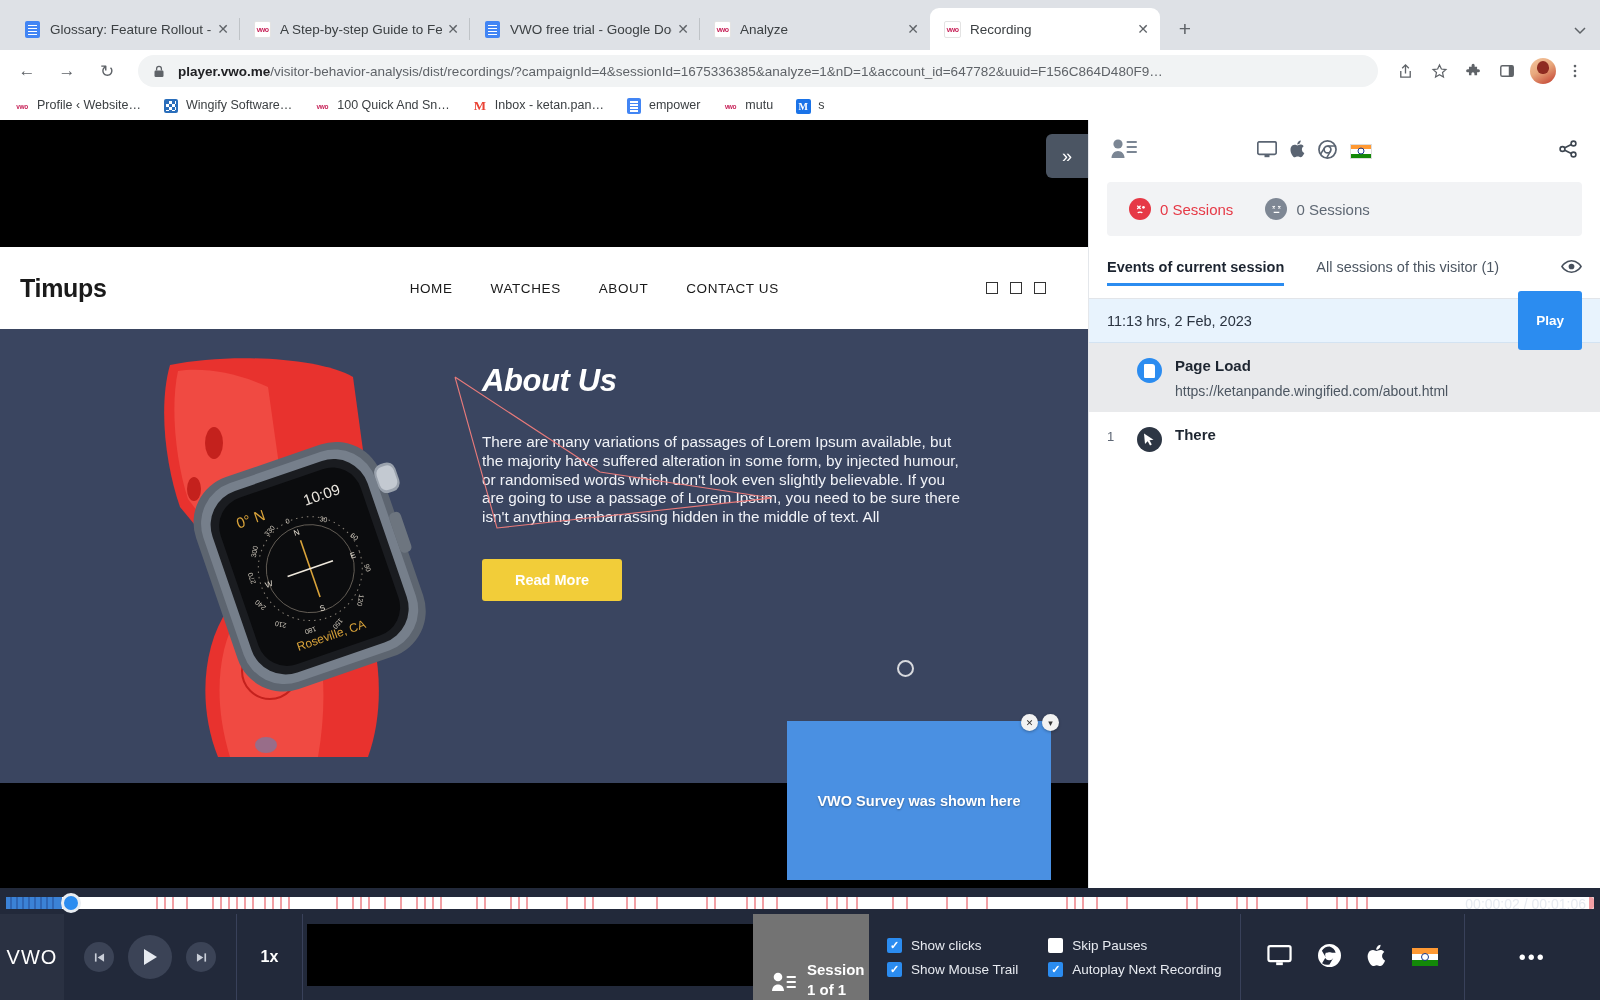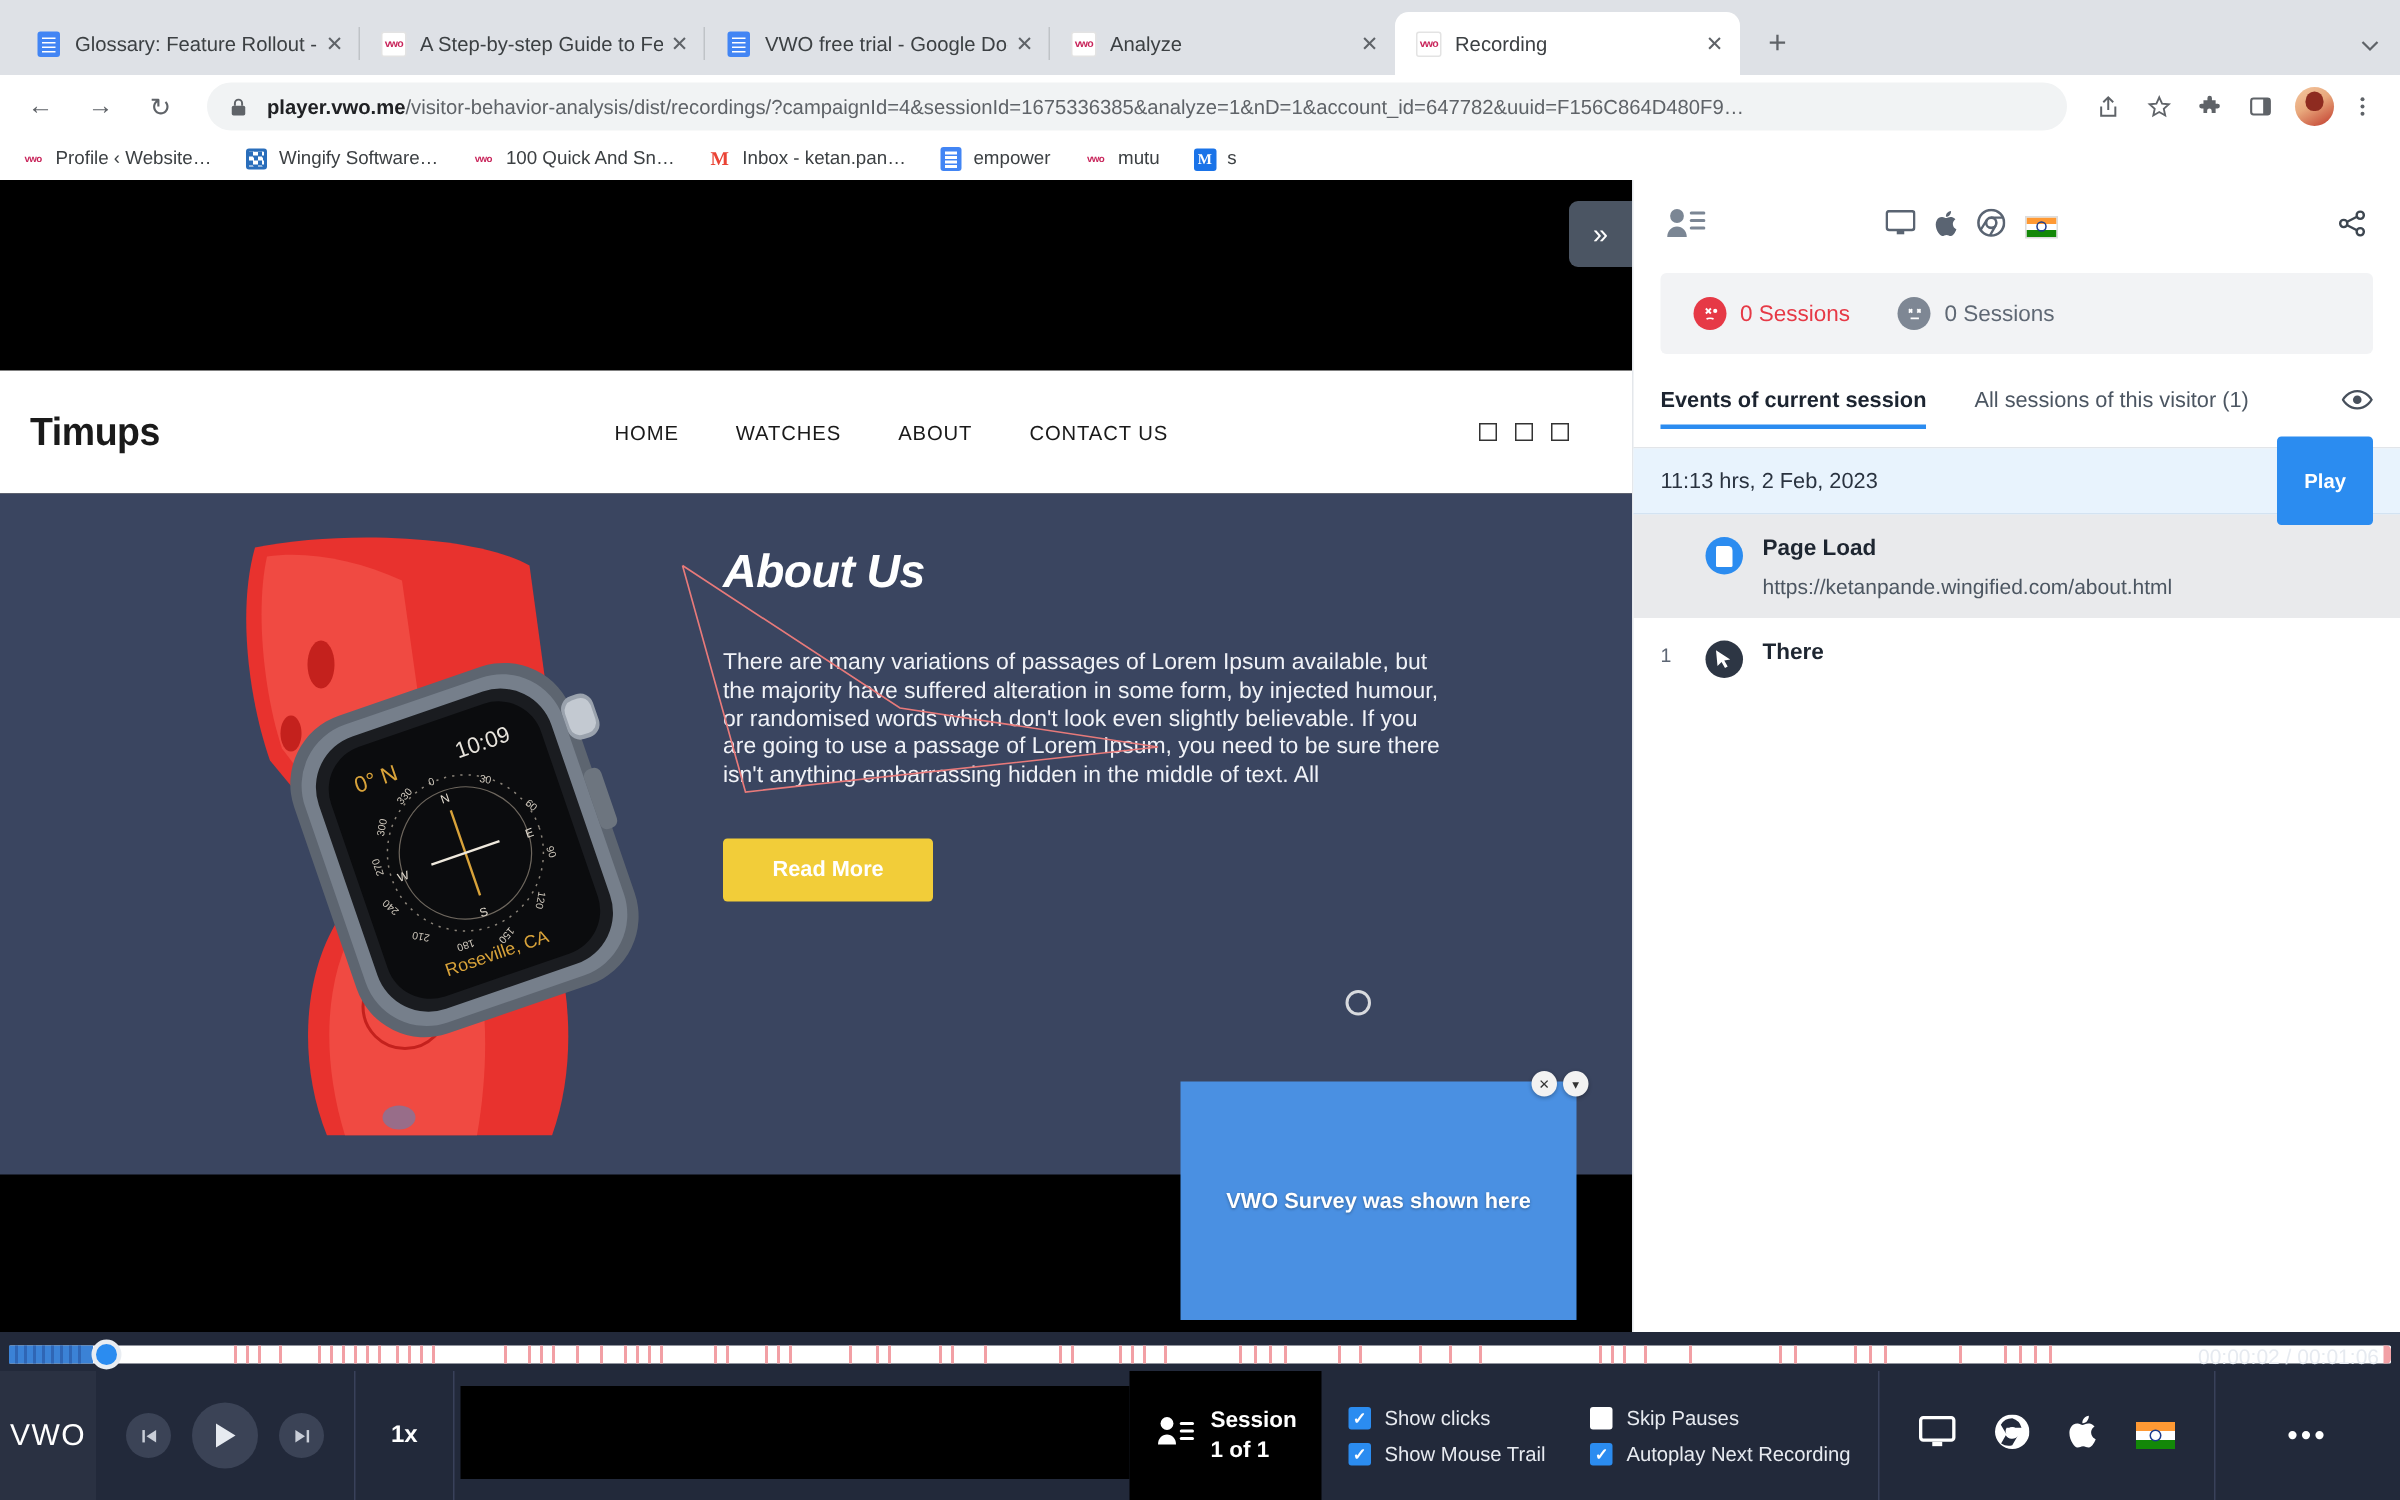--- a/index.html
+++ b/index.html
@@ -155,21 +155,21 @@
   .controls { position:absolute; left:0; top:26px; width:1600px; height:86px; display:flex; align-items:stretch; }
   .c-logo { width:64px; display:flex; align-items:center; justify-content:center; background:#2a3142; color:#fff;
     font-size:20px; font-weight:300; letter-spacing:1px; }
   .c-trans { display:flex; align-items:center; gap:14px; padding:0 20px; border-right:1px solid #39415a; }
   .rbtn { border-radius:50%; background:#3b4356; display:flex; align-items:center; justify-content:center; color:#c9ced8; }
   .rbtn.sm { width:30px; height:30px; font-size:11px; }
   .rbtn.lg { width:44px; height:44px; font-size:16px; color:#e6eaf0; }
   .c-speed { width:66px; display:flex; align-items:center; justify-content:center; color:#fff; font-size:16px; font-weight:700;
     border-right:1px solid #39415a; }
   .c-black { width:446px; background:#000; margin:10px 0 14px 4px; }
-  .c-session { width:128px; background:#000000; display:flex; align-items:center; gap:10px; padding-left:18px; color:#fff; }
+  .c-session { width:116px; background:#737373; display:flex; align-items:flex-end; gap:10px; padding-left:18px; color:#fff; }
   .c-session .st { font-size:15px; font-weight:700; line-height:1.35; }
   .c-opts { display:flex; gap:0; padding:0 18px; align-items:center; border-right:1px solid #39415a; }
   .opt-col { display:flex; flex-direction:column; gap:9px; }
   .opt-col.two { margin-left:30px;text-align:center; }
   .opt { display:flex; align-items:center; gap:9px; color:#e7eaf0; font-size:13.5px; white-space:nowrap; }
   .cbx { width:15px; height:15px; border-radius:2px; background:#fff; display:flex; align-items:center; justify-content:center; }
   .cbx.on { background:#2b8cf0; color:#fff; font-size:11px; font-weight:700; }
   .c-devices { display:flex; align-items:center; gap:26px; padding:0 26px; color:#fff; border-right:1px solid #39415a; }
   .c-more { flex:1 1 auto; display:flex; align-items:center; justify-content:center; color:#fff; font-size:20px; letter-spacing:2px; }
   .mono-flag { width:26px; height:18px; background:linear-gradient(#ff9933 33.3%, #fff 33.3% 66.6%, #138808 66.6%); position:relative; }

